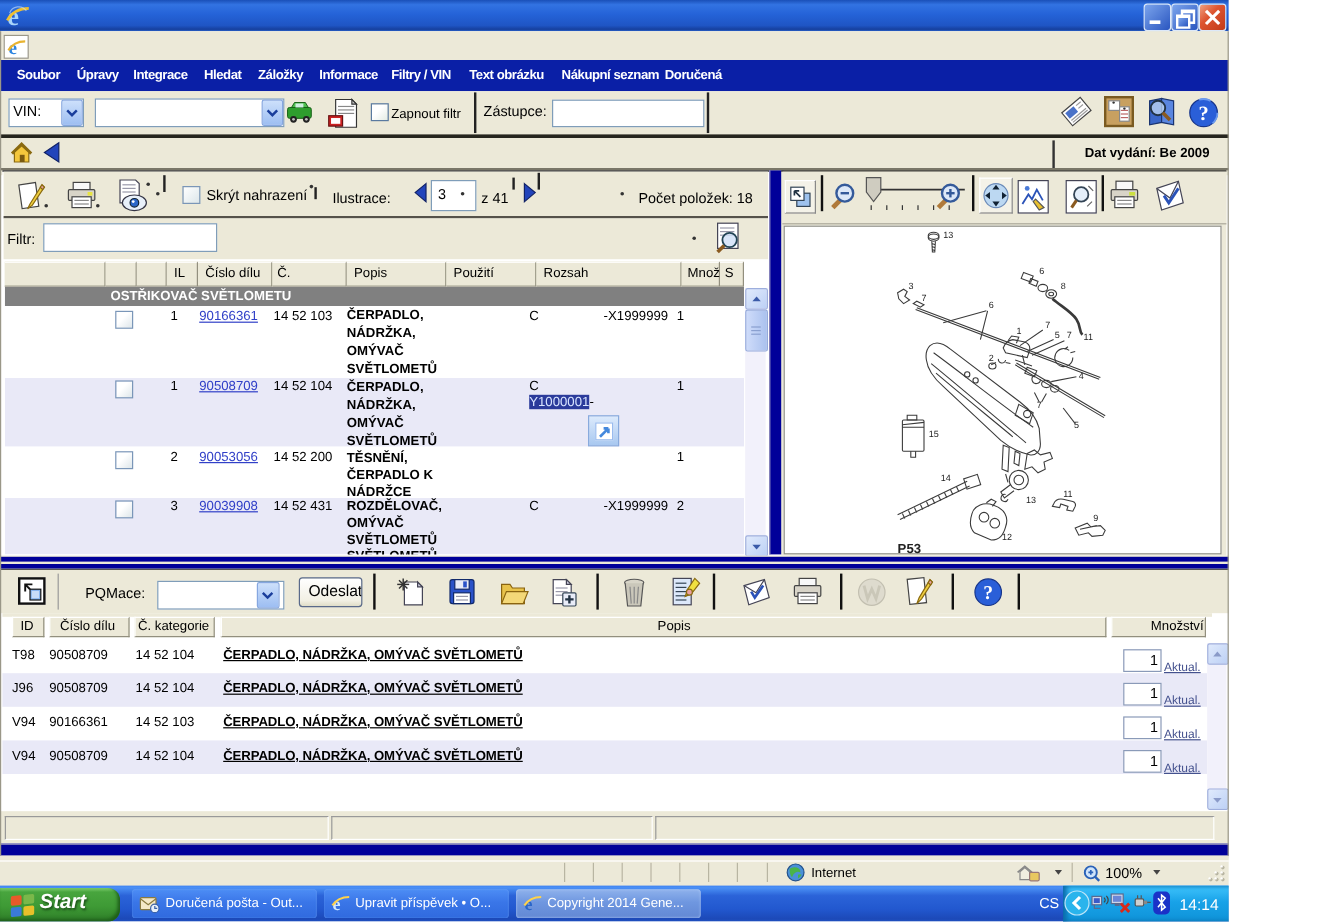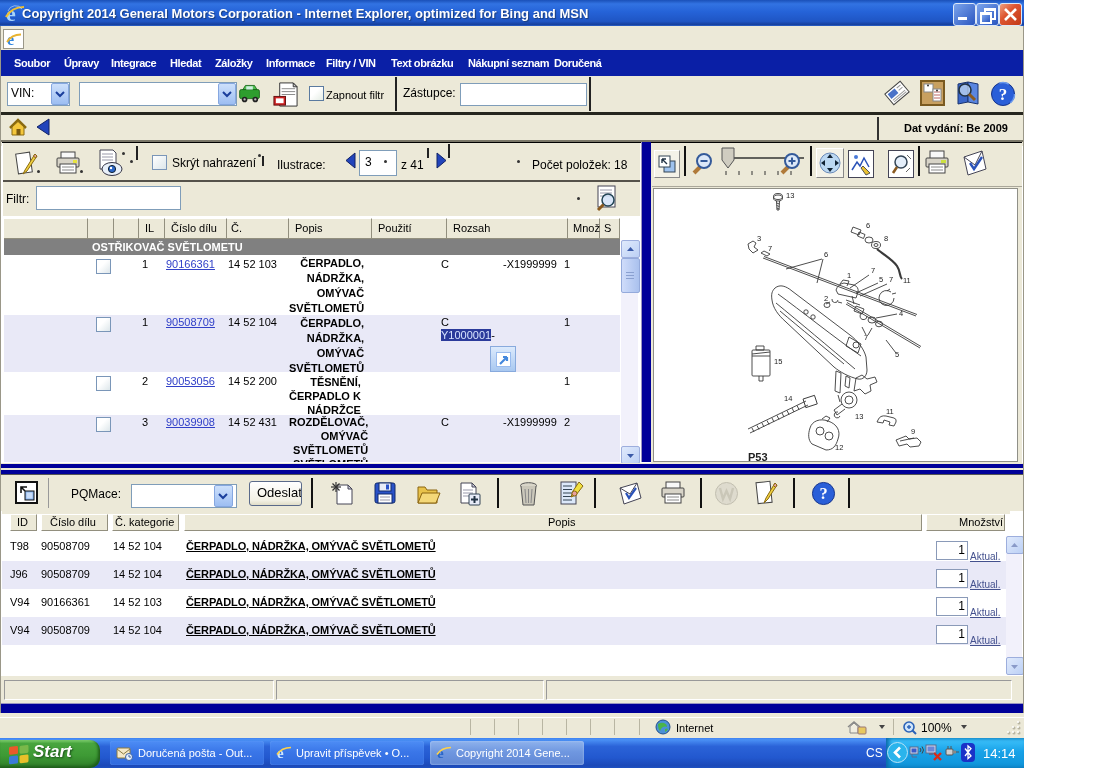--- a/index.html
+++ b/index.html
@@ -15,21 +15,21 @@
 #menubar{left:0;top:50px;width:1024px;height:26px;background:#0a1fa6;}
 .mi{top:57px;color:#fff;font-size:11px;font-weight:bold;letter-spacing:-0.4px;white-space:nowrap;}
 
 #tb1{left:0;top:76px;width:1024px;height:35px;background:#ece9d8;}
 #homerow{left:0;top:111px;width:1024px;height:31px;background:#ece9d8;border-top:4px solid #ece9d8;}
 .fld{background:#fff;border:1px solid #7f9db9;}
 .cream{background:#ece9d8;}
 .txt{font-size:12px;color:#000;white-space:nowrap;}
 .b{font-weight:bold;}
 
-#main{left:0;top:142px;width:1024px;height:320px;text-align:right;}
+#main{left:0;top:142px;width:1024px;height:320px;}
 #leftp{left:2px;top:0;width:639px;height:320px;background:#fff;border-top:1px solid #000;}
 #rightp{left:651px;top:0;width:371px;height:320px;background:#ece9d8;border-top:1px solid #000;}
 #vdiv{left:641px;top:0;width:10px;height:320px;background:#000099;border-left:1px solid #9a96c0;border-right:1px solid #9a96c0;}
 .hcell{position:absolute;top:0;height:21px;background:#ece9d8;border-right:1px solid #928f7e;border-top:1px solid #fff;border-bottom:1px solid #928f7e;box-sizing:border-box;}
 .link{color:#3140c8;text-decoration:underline;}
 .lav{background:#e9e9f7;}
 
 #botbar{left:0;top:474px;width:1024px;height:37px;background:#ece9d8;border-top:1px solid #555;}
 #bottable{left:0;top:511px;width:1024px;height:165px;background:#fff;}
 #segrow{left:0;top:676px;width:1024px;height:27px;background:#ece9d8;}
@@ -44,21 +44,20 @@
 .sbtn{background:linear-gradient(135deg,#e0eafc,#bcd0f5);border:1px solid #9daedd;border-radius:2px;}
 .sthumb{background:linear-gradient(90deg,#cfdcfa,#aac1ee);border:1px solid #94aadb;border-radius:2px;}
 .cb{width:13px;height:13px;background:linear-gradient(135deg,#fff 40%,#dde6ea);border:1px solid #7a96b8;}
 .tsep{position:absolute;top:4px;width:2px;height:30px;background:#111;}
 .s10{font-size:10px;}
 .t11{font-size:11px !important;}
 </style></head>
 <body>
 <div id="win">
 <div class="abs" id="titlebar"></div>
-<div class="abs" id="titletext">Copyright 2014 General Motors Corporation - Internet Explorer, optimized for Bing and MSN</div>
 <svg class="abs" style="left:4px;top:2px" width="22" height="23" viewBox="0 0 22 23">
  <text x="2" y="19" font-size="22" font-weight="bold" font-family="Liberation Serif" fill="#a8d4fa">e</text>
  <path d="M2 15 C6 8 13 5 20 5" stroke="#f0c030" stroke-width="2.2" fill="none"></path>
  <path d="M4 9 a 8 8 0 0 1 14 -2" stroke="#cde6ff" stroke-width="1" fill="none" opacity="0.6"></path>
 </svg>
 <div class="abs tbtn" style="left:953px;background:linear-gradient(135deg,#7ba4ec,#2a56c0)">
       <div class="abs" style="left:4px;top:13px;width:9px;height:3px;background:#fff"></div>
     </div>
 <div class="abs tbtn" style="left:976px;background:linear-gradient(135deg,#7ba4ec,#2a56c0)">
   <div class="abs" style="left:7px;top:4px;width:8px;height:7px;border:2px solid #fff;border-top-width:3px"></div>

